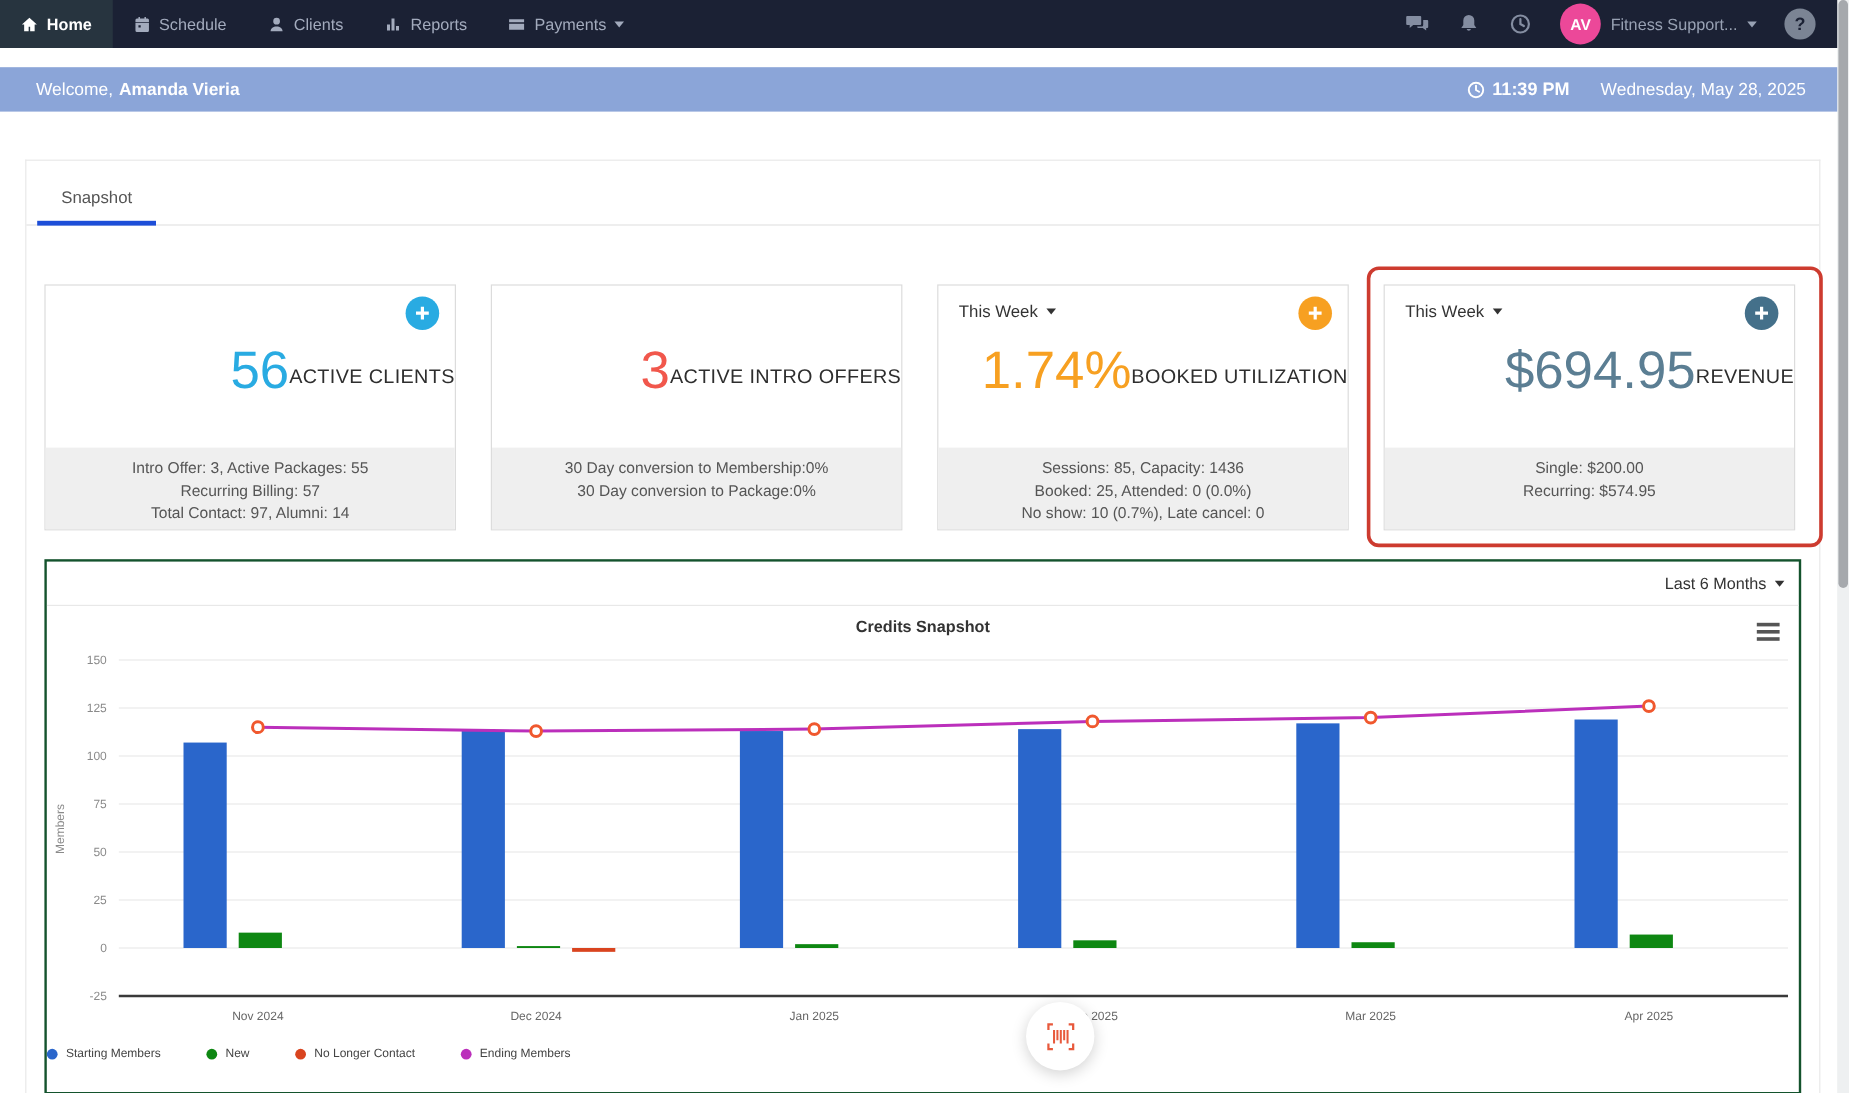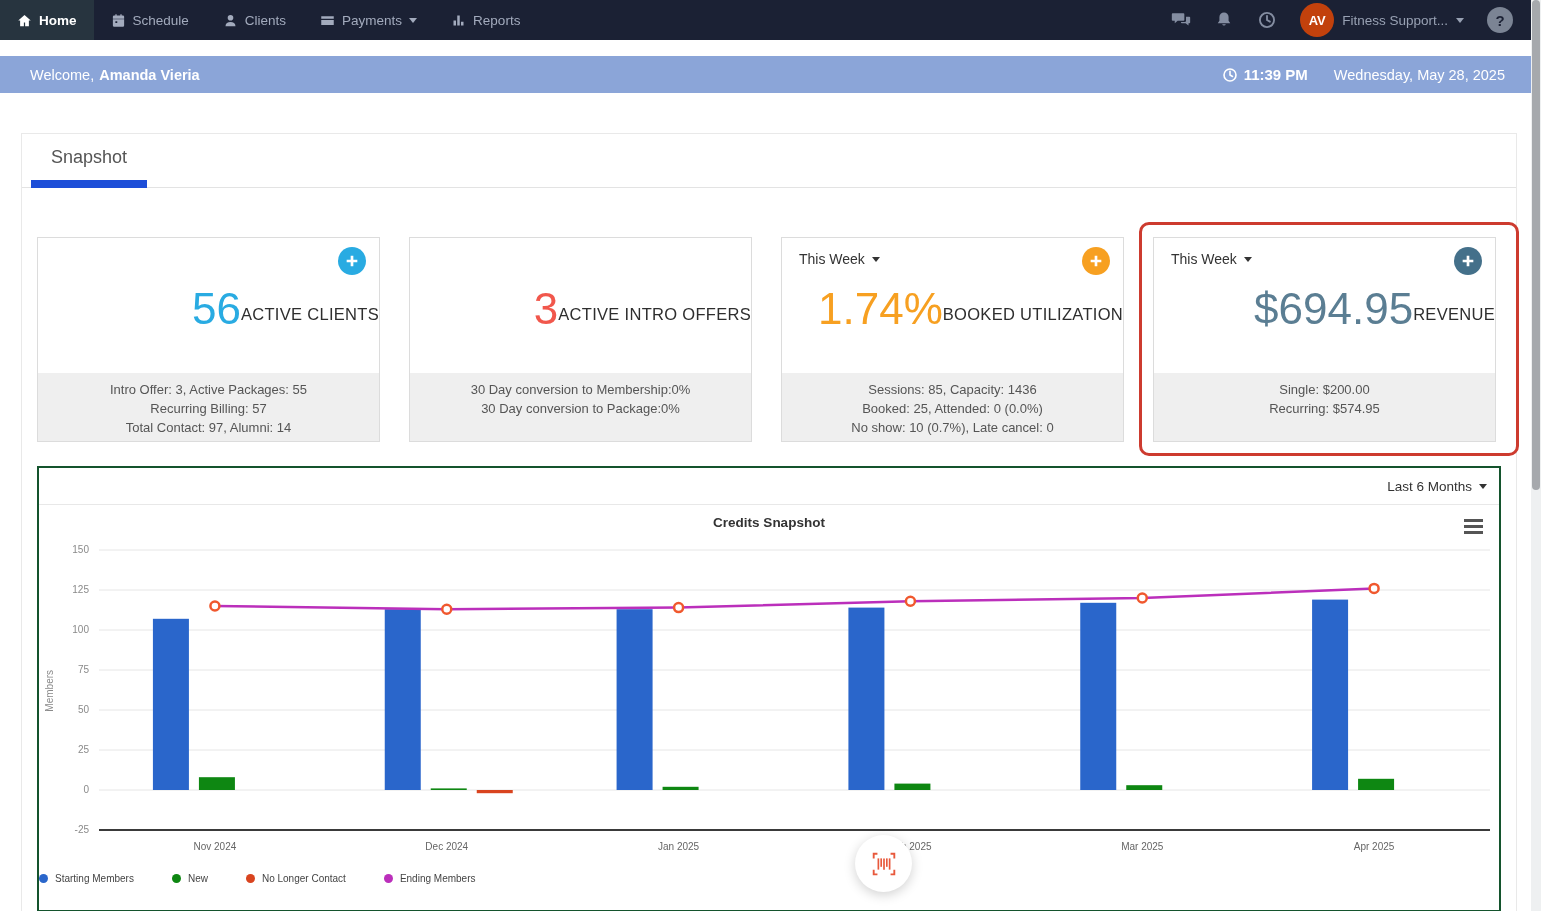--- a/index.html
+++ b/index.html
@@ -23,21 +23,21 @@
   
   .welcome-bar { position:absolute; top:56px; left:0; width:100%; height:37px; background:#8ba5d8; color:#fff; display:flex; align-items:center; padding:0 36px 0 30px; font-size:14.5px; }
   .welcome-left { display:flex; gap:5px; }
   .welcome-right { margin-left:auto; display:flex; align-items:center; gap:26px; }
   .time-group { display:flex; align-items:center; gap:6px; font-weight:bold; font-size:15px; }
   .time-group svg { width:16px; height:16px; }
 
   
   .panel { position:absolute; left:21px; top:133px; width:1496px; bottom:0; background:#fff; border:1px solid #e9e9e9; border-bottom:none; }
   .tab-row { height:54px; border-bottom:1px solid #e3e3e3; display:flex; align-items:flex-end; }
-  .tab { margin-left:9px; padding:15px 20px 12px; font-size:18px; color:#555; border-bottom:8px solid #1d4ed8; margin-bottom:-1px; cursor:pointer; }
+  .tab { margin-left:9px; padding:15px 20px 12px; font-size:14px; color:#555; border-bottom:4px solid #1d4ed8; margin-bottom:-1px; cursor:pointer; }
 
   
   .cards-row { display:flex; gap:29px; padding:49px 15px 0; }
   .stat-card { width:343px; height:205px; border:1px solid #dcdcdc; position:relative; background:#fff; display:flex; flex-direction:column; }
   .card-top { flex:1; position:relative; display:flex; flex-direction:row; align-items:center; justify-content:flex-end; padding-top:6px; }
   .card-dropdown { position:absolute; top:13px; left:17px; font-size:14px; color:#333; display:flex; gap:7px; align-items:center; cursor:pointer; }
   .plus-btn { position:absolute; top:9px; right:13px; width:28px; height:28px; border-radius:50%; display:flex; align-items:center; justify-content:center; cursor:pointer; border:none; }
   .plus-btn svg { width:16px; height:16px; fill:#fff; }
   .stat-value { font-size:44px; line-height:1; }
   .stat-label { font-size:16.5px; color:#2e2e2e; margin-top:11px; letter-spacing:.3px; }
@@ -80,52 +80,52 @@
       <span>Schedule</span>
     </div>
     <div class="nav-item">
       <svg viewBox="0 0 24 24">
           <path d="M12 12a4.5 4.5 0 1 0 0-9 4.5 4.5 0 0 0 0 9zm-8 9c0-4.2 3.6-6.6 8-6.6s8 2.4 8 6.6H4z"></path>
         </svg>
       <span>Clients</span>
     </div>
     <div class="nav-item">
       <svg viewBox="0 0 24 24">
+          <path d="M4 20v-8h4v8H4zm6 0V4h4v16h-4zm6 0v-6h4v6h-4z"></path>
+        </svg>
+      <span>Reports</span>
+    </div>
+    <div class="nav-item">
+      <svg viewBox="0 0 24 24">
           <path d="M2 5h20v4H2V5zm0 6h20v8H2v-8z"></path>
         </svg>
       <span>Payments</span>
       <span class="caret"></span>
     </div>
-    <div class="nav-item">
-      <svg viewBox="0 0 24 24">
-          <path d="M4 20v-8h4v8H4zm6 0V4h4v16h-4zm6 0v-6h4v6h-4z"></path>
-        </svg>
-      <span>Reports</span>
-    </div>
   </div>
   <div class="nav-right">
     <span class="icon-btn">
       <svg viewBox="0 0 24 24">
           <path d="M2 4h13a1 1 0 0 1 1 1v7a1 1 0 0 1-1 1H8l-3.5 3v-3H2a1 1 0 0 1-1-1V5a1 1 0 0 1 1-1z"></path>
           <path d="M18 8h4a1 1 0 0 1 1 1v6a1 1 0 0 1-1 1h-1v2.6L17.5 16H13a1 1 0 0 1-1-1v-0.5h4.5A1.5 1.5 0 0 0 18 13V8z"></path>
         </svg>
     </span>
     <span class="icon-btn">
       <svg viewBox="0 0 24 24">
           <path d="M12 3a5.5 5.5 0 0 0-5.5 5.5V13l-2 3h15l-2-3V8.5A5.5 5.5 0 0 0 12 3zm-2.2 14a2.3 2.3 0 0 0 4.4 0h-4.4z"></path>
         </svg>
     </span>
     <span class="icon-btn">
       <svg viewBox="0 0 24 24">
           <circle cx="12" cy="12" r="8.5" fill="none" stroke="#848da1" stroke-width="2.2"></circle>
           <path d="M12 7v5l3.5 2" fill="none" stroke="#848da1" stroke-width="2.2" stroke-linecap="round"></path>
         </svg>
     </span>
     <div class="account">
-      <span class="avatar" style="background: #c2410c;">AV</span>
+      <span class="avatar" style="background: #ec4899;">AV</span>
       <span>Fitness Support...</span>
       <span class="caret"></span>
     </div>
     <span class="help-btn">?</span>
   </div>
 </div>
 
 <div class="welcome-bar">
   <div class="welcome-left">
     <span>Welcome,</span>

